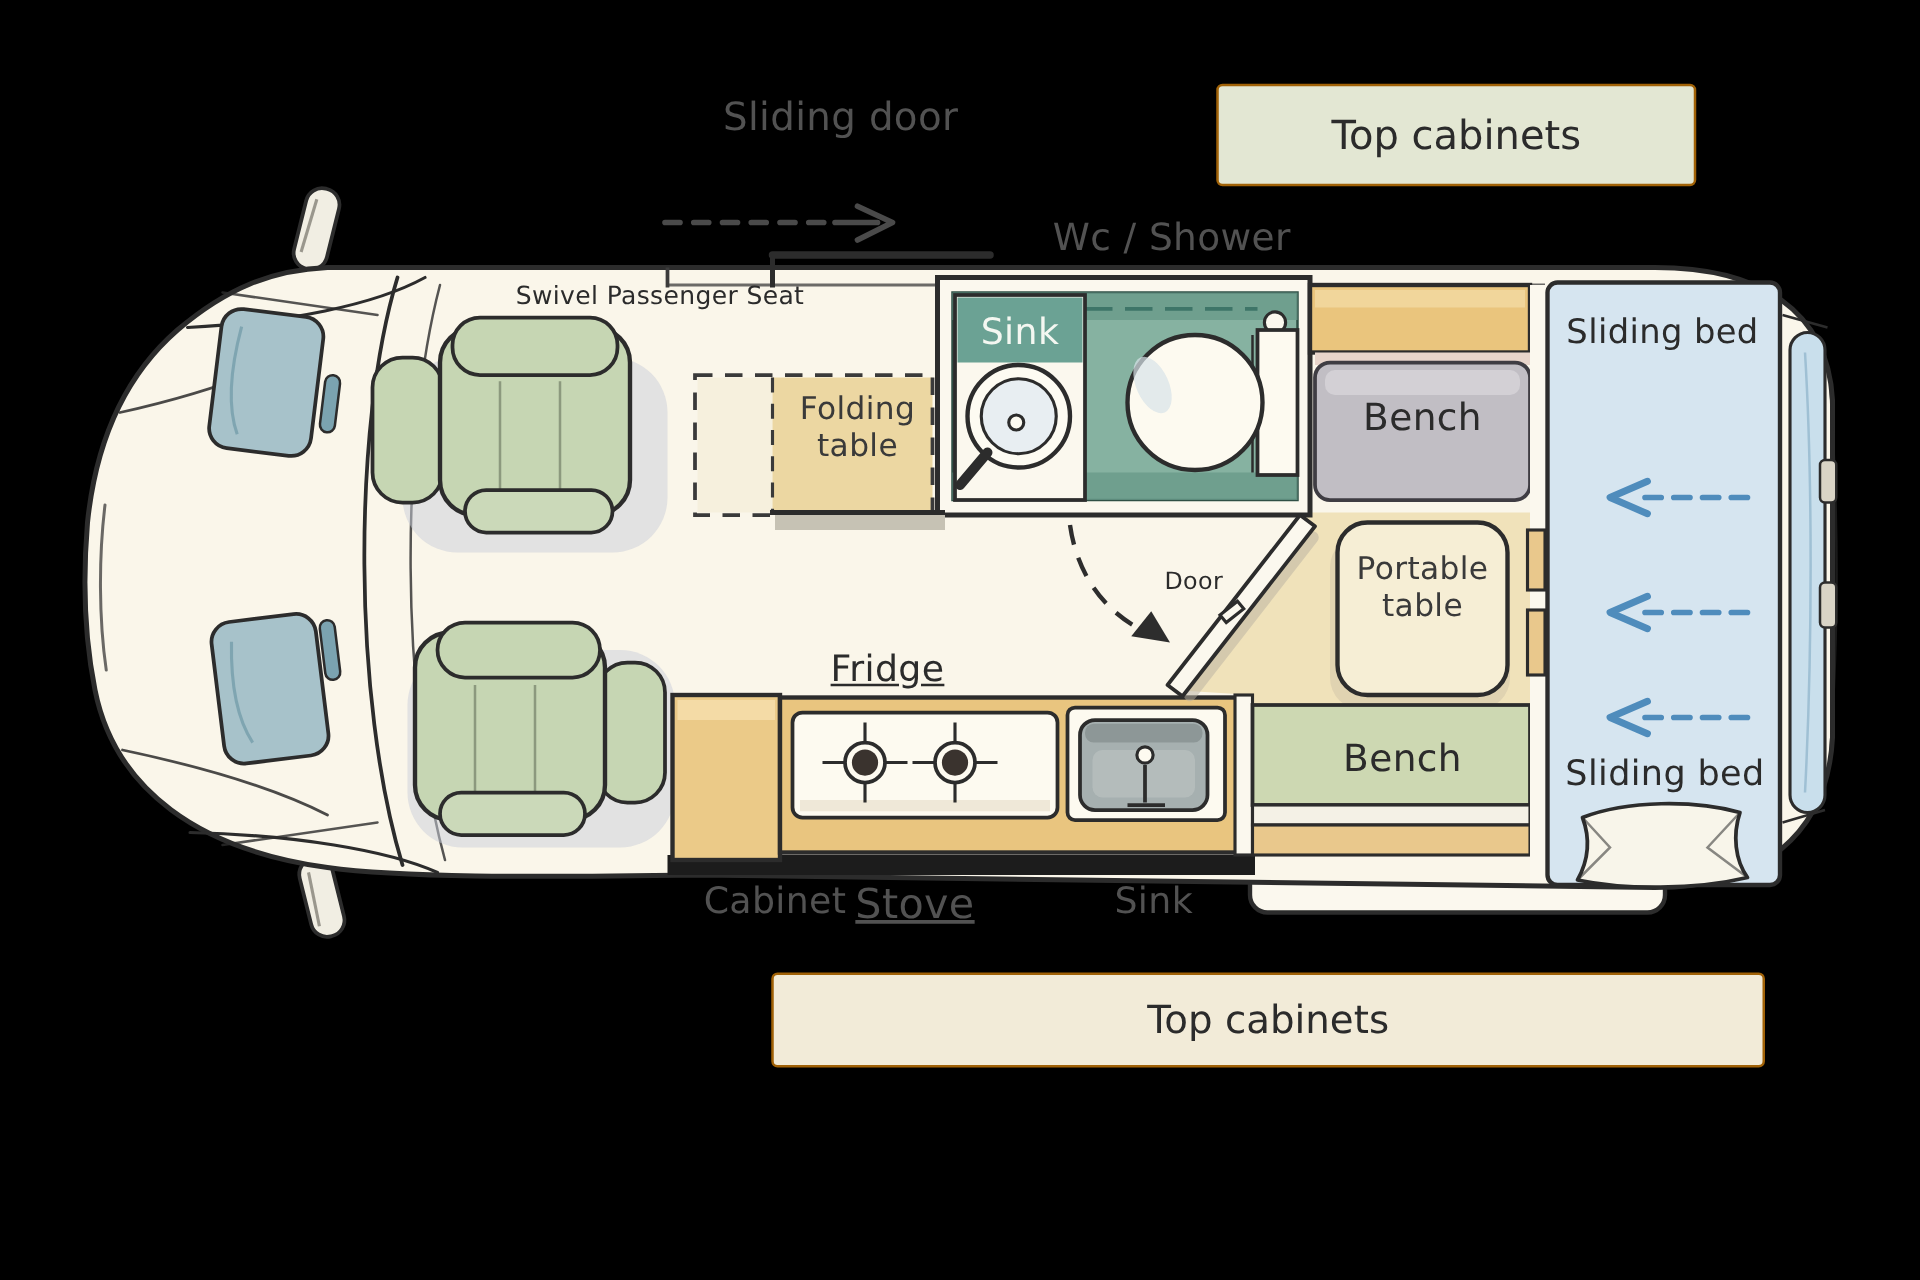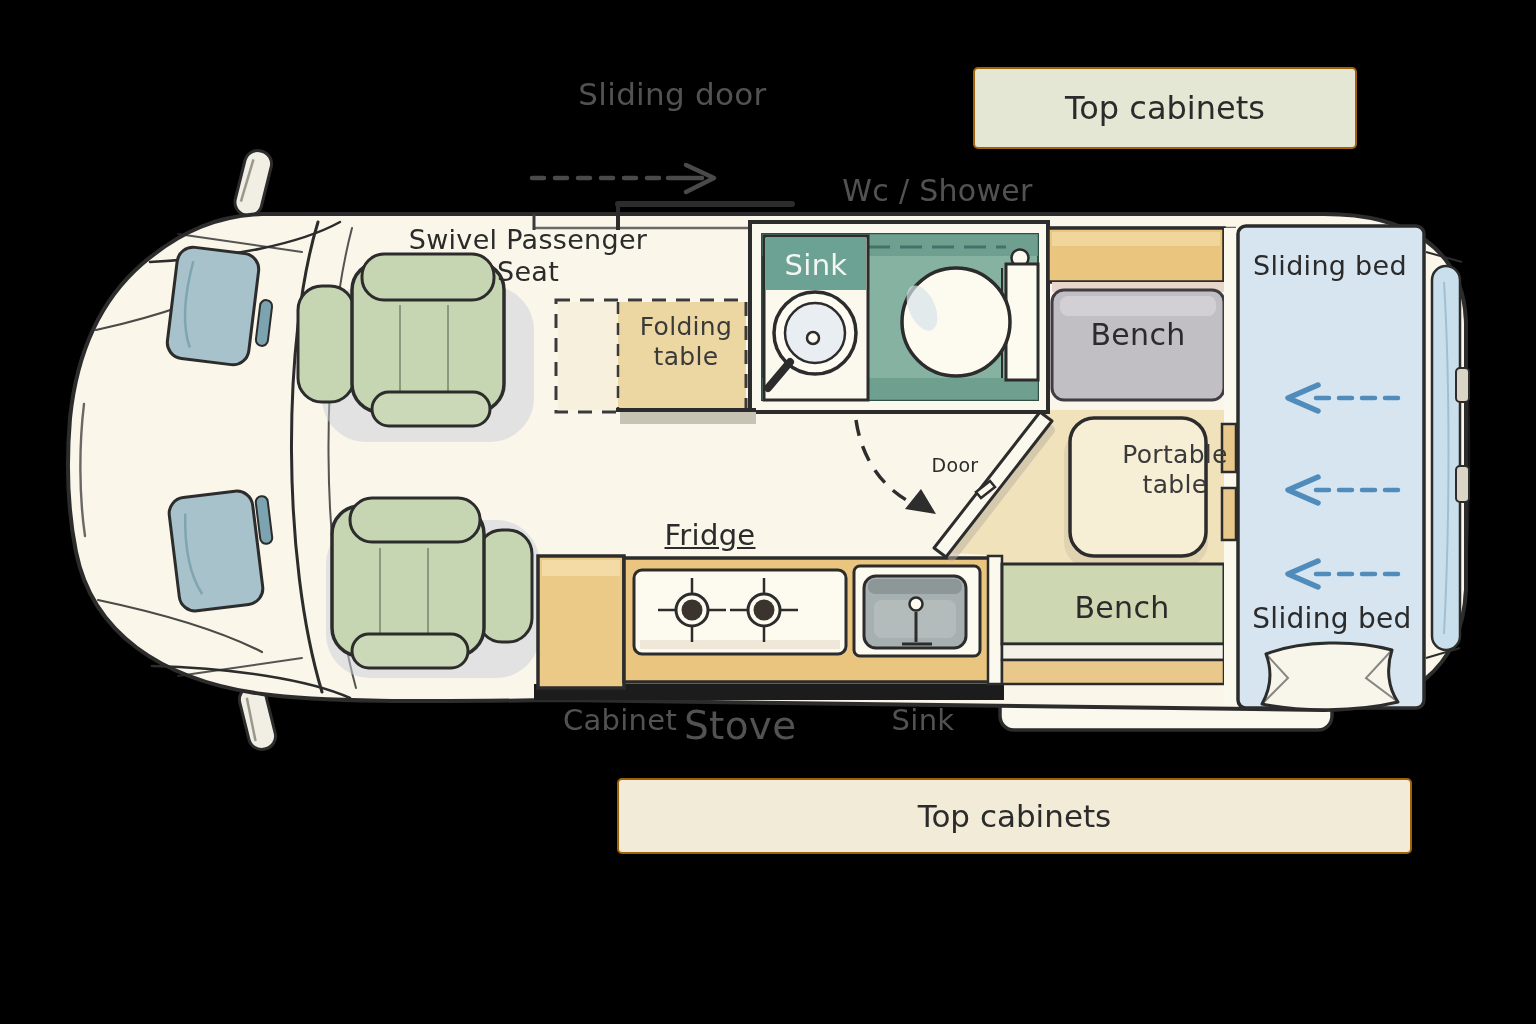--- a/index.html
+++ b/index.html
@@ -230,43 +230,43 @@
 </svg>
 
 <div class="lbl dim" style="left:560px;top:76px;width:225px;font-size:31px;">Sliding door</div>
 
 <div class="cab-box green" style="left:973px;top:67px;width:380px;height:78px;">
   <span style="font-size:32px;">Top cabinets</span>
 </div>
 
 <div class="lbl dim" style="left:830px;top:173px;width:215px;font-size:30px;">Wc / Shower</div>
 
-<div class="lbl" style="left:408px;top:224px;width:240px;font-size:27px;">Swivel Passenger Seat</div>
+<div class="lbl" style="left:408px;top:224px;width:240px;font-size:20px;">Swivel Passenger Seat</div>
 
 <div class="lbl" style="left:628px;top:312px;width:116px;font-size:25px;color:#3a3a3a;">Folding table</div>
 
 <div class="lbl white" style="left:766px;top:248px;width:100px;font-size:29px;">Sink</div>
 
 <div class="lbl" style="left:915px;top:454px;width:80px;font-size:19px;">Door</div>
 
 <div class="lbl" style="left:1072px;top:317px;width:132px;font-size:30px;">Bench</div>
 
-<div class="lbl" style="left:1079px;top:440px;width:118px;font-size:25px;color:#3a3a3a;margin-left:37px;">Portable table</div>
+<div class="lbl" style="left:1079px;top:440px;width:118px;font-size:25px;color:#3a3a3a;">Portable table</div>
 
 <div class="lbl" style="left:1056px;top:590px;width:132px;font-size:30px;">Bench</div>
 
 <div class="lbl" style="left:1246px;top:250px;width:168px;font-size:27px;">Sliding bed</div>
 
 <div class="lbl" style="left:1242px;top:602px;width:180px;font-size:28px;">Sliding bed</div>
 
 <div class="lbl" style="left:658px;top:518px;width:104px;font-size:29px;text-decoration:underline;">Fridge</div>
 
 <div class="lbl dim" style="left:528px;top:703px;width:120px;font-size:29px;margin-left:32px;">Cabinet</div>
 
-<div class="lbl dim" style="left:684px;top:703px;width:96px;font-size:39px;">Stove</div>
+<div class="lbl dim" style="left:684px;top:703px;width:96px;font-size:33px;text-decoration:underline;">Stove</div>
 
 <div class="lbl dim" style="left:884px;top:703px;width:78px;font-size:29px;">Sink</div>
 
 <div class="cab-box cream" style="left:617px;top:778px;width:791px;height:72px;">
   <span style="font-size:31px;">Top cabinets</span>
 </div>
 
 </div>
 
 </body></html>

